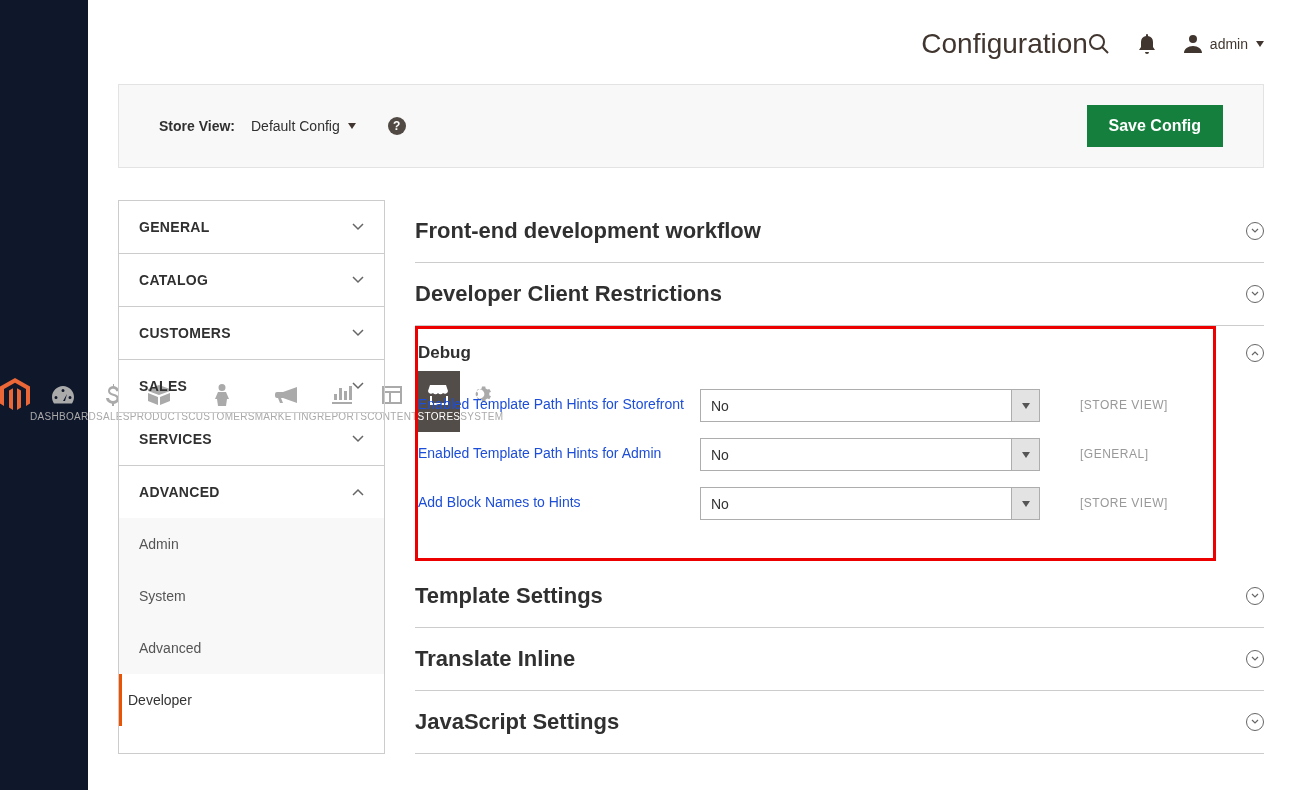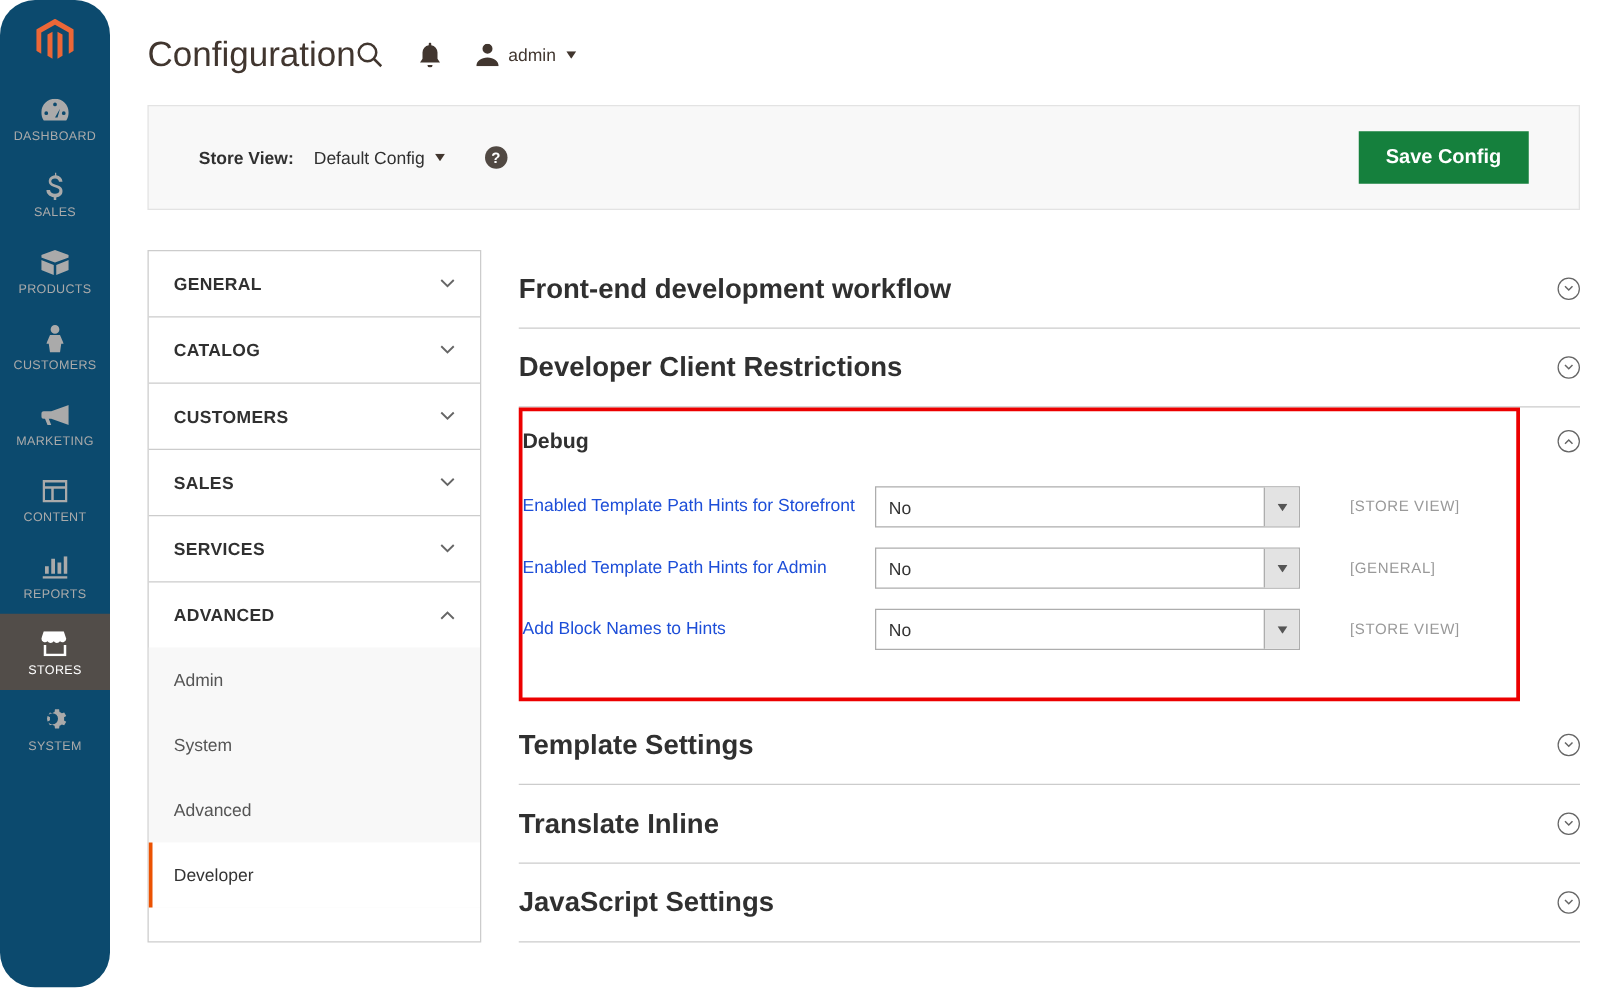--- a/index.html
+++ b/index.html
@@ -1,30 +1,30 @@
 <!DOCTYPE html>
 <html><head>
 <meta charset="utf-8">
 <style>
 * { box-sizing: border-box; margin: 0; padding: 0; }
 body { font-family: 'Helvetica Neue', Arial, sans-serif; font-size: 14px; color: #333; background: #fff; }
 .app { display: flex; min-height: 790px; }
 
 
-.sidebar { width: 88px; background: #0c4a6e; display: flex; flex-direction: column; align-items: center; padding-top: 12px; border-radius: 28px; }
+.sidebar { width: 88px; background: #0f172a; display: flex; flex-direction: row; align-items: center; padding-top: 12px; }
 .logo { width: 40px; height: 40px; margin-bottom: 12px; display: flex; align-items: center; justify-content: center; }
 .nav-item { width: 88px; display: flex; flex-direction: column; align-items: center; padding: 12px 0 10px; cursor: pointer; }
 .nav-item.active { background: #524d49; }
 .nav-icon { width: 24px; height: 24px; margin-bottom: 4px; display: flex; align-items: center; justify-content: center; }
 .nav-label { font-size: 10px; color: #aaa; letter-spacing: 0.3px; }
 .nav-item.active .nav-label { color: #fff; }
 
 
 .main { flex: 1; padding: 0 30px 30px; }
-.header { display: flex; align-items: center; justify-content: flex-start; padding: 28px 0 24px; }
+.header { display: flex; align-items: center; justify-content: flex-end; padding: 28px 0 24px; }
 .page-title { font-size: 28px; font-weight: 300; color: #41362f; }
 .header-actions { display: flex; align-items: center; gap: 28px; }
 .icon-btn { cursor: pointer; display: flex; align-items: center; justify-content: center; }
 .admin-menu { display: flex; align-items: center; gap: 8px; cursor: pointer; color: #41362f; font-size: 14px; }
 
 
 .toolbar { background: #f8f8f8; border: 1px solid #e3e3e3; padding: 20px 40px; display: flex; align-items: center; justify-content: space-between; margin-bottom: 32px; }
 .store-view { display: flex; align-items: center; gap: 16px; }
 .store-view-label { font-weight: 600; color: #303030; font-size: 14px; }
 .store-view-select { display: flex; align-items: center; gap: 8px; cursor: pointer; color: #303030; }
@@ -32,21 +32,21 @@
 .save-btn { background: #15803d; color: #fff; border: none; padding: 12px 22px; font-size: 16px; font-weight: 600; cursor: pointer; }
 
 
 .content { display: flex; gap: 30px; }
 .config-nav { width: 267px; border: 1px solid #ccc; }
 .config-nav-section { border-bottom: 1px solid #ccc; }
 .config-nav-section:last-child { border-bottom: none; }
 .config-nav-header { display: flex; align-items: center; justify-content: space-between; padding: 18px 20px; font-weight: 600; font-size: 14px; color: #303030; cursor: pointer; letter-spacing: 0.3px; }
 .config-nav-items { background: #f8f8f8; }
 .config-nav-link { display: block; padding: 18px 20px; color: #555; cursor: pointer; font-size: 14px; }
-.config-nav-link.active { border-left: 3px solid #eb5202; padding-left: 17px; background: #fff; color: #333; }
+.config-nav-link.active { border-left: 3px solid #eb5202; padding-left: 6px; background: #fff; color: #333; }
 
 .config-main { flex: 1; }
 .section-row { border-bottom: 1px solid #ccc; padding: 18px 0; display: flex; align-items: center; justify-content: space-between; cursor: pointer; }
 .section-title { font-size: 22px; font-weight: 600; color: #303030; }
 .chevron-circle { width: 18px; height: 18px; border: 1px solid #666; border-radius: 50%; display: flex; align-items: center; justify-content: center; }
 
 .debug-box { border: 3px solid #ec0000; padding: 14px 0 30px 0; margin-bottom: 4px; }
 .debug-header { display: flex; align-items: center; justify-content: space-between; padding: 0 0 18px 0; }
 .debug-title { font-size: 17px; font-weight: 600; color: #303030; }
 
@@ -103,32 +103,32 @@
       <div class="nav-icon">
           <svg width="22" height="16" viewBox="0 0 22 16">
             <path fill="#aaa" d="M22 0L8 5H2a2 2 0 00-2 2v2a2 2 0 002 2h1l2 5h3l-2-5h2l14 5V0z"></path>
           </svg>
         </div>
       <div class="nav-label">MARKETING</div>
     </div>
     <div class="nav-item">
       <div class="nav-icon">
           <svg width="20" height="18" viewBox="0 0 20 18">
+            <path fill="#aaa" d="M0 16h20v2H0v-2zM2 8h3v6H2V8zm5-6h3v12H7V2zm5 3h3v9h-3V5zm5-5h3v14h-3V0z"></path>
+          </svg>
+        </div>
+      <div class="nav-label">REPORTS</div>
+    </div>
+    <div class="nav-item">
+      <div class="nav-icon">
+          <svg width="20" height="18" viewBox="0 0 20 18">
             <path fill="#aaa" d="M0 0v18h20V0H0zm2 2h16v3H2V2zm0 5h5v9H2V7zm7 0h9v9H9V7z"></path>
           </svg>
         </div>
       <div class="nav-label">CONTENT</div>
-    </div>
-    <div class="nav-item">
-      <div class="nav-icon">
-          <svg width="20" height="18" viewBox="0 0 20 18">
-            <path fill="#aaa" d="M0 16h20v2H0v-2zM2 8h3v6H2V8zm5-6h3v12H7V2zm5 3h3v9h-3V5zm5-5h3v14h-3V0z"></path>
-          </svg>
-        </div>
-      <div class="nav-label">REPORTS</div>
     </div>
     <div class="nav-item active">
       <div class="nav-icon">
           <svg width="22" height="20" viewBox="0 0 22 20">
             <path fill="#fff" d="M2 0l-2 6a3 3 0 005 2 3 3 0 005 0 3 3 0 005 0 3 3 0 005-2l-2-6H2zM2 11v9h18v-9h-2v7H4v-7H2z"></path>
           </svg>
         </div>
       <div class="nav-label">STORES</div>
     </div>
     <div class="nav-item">

